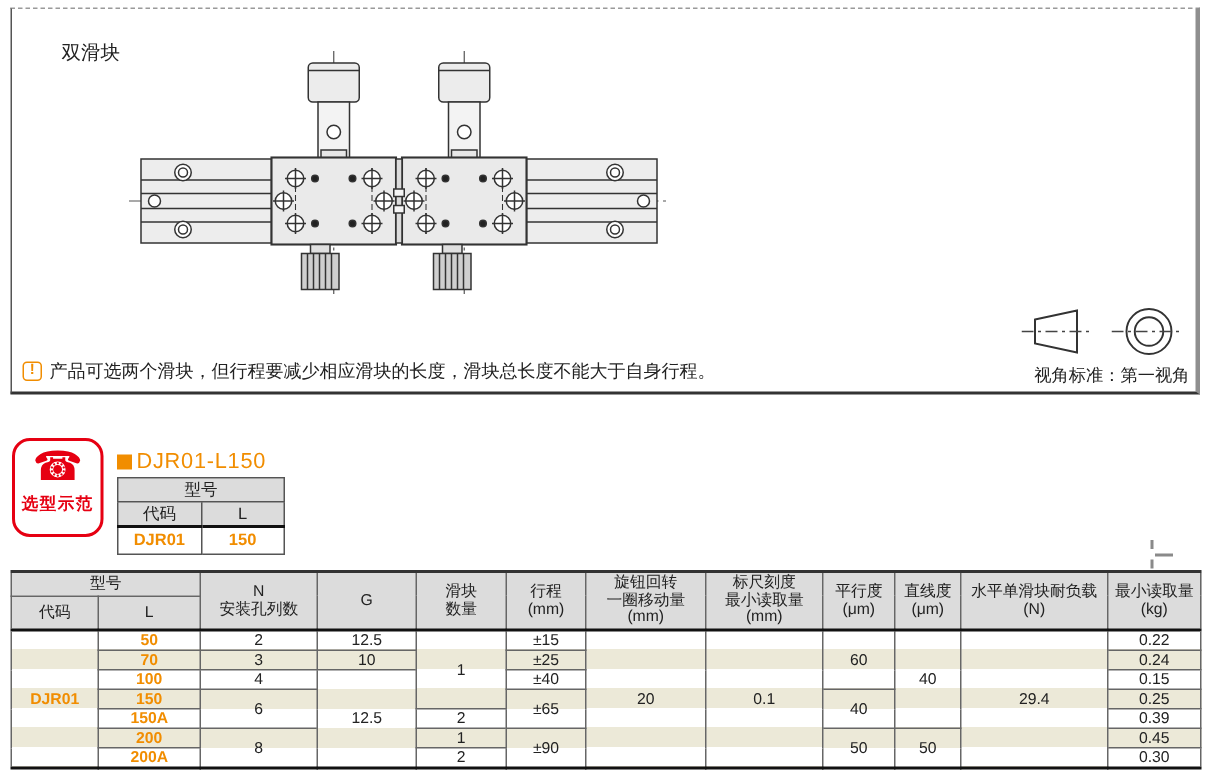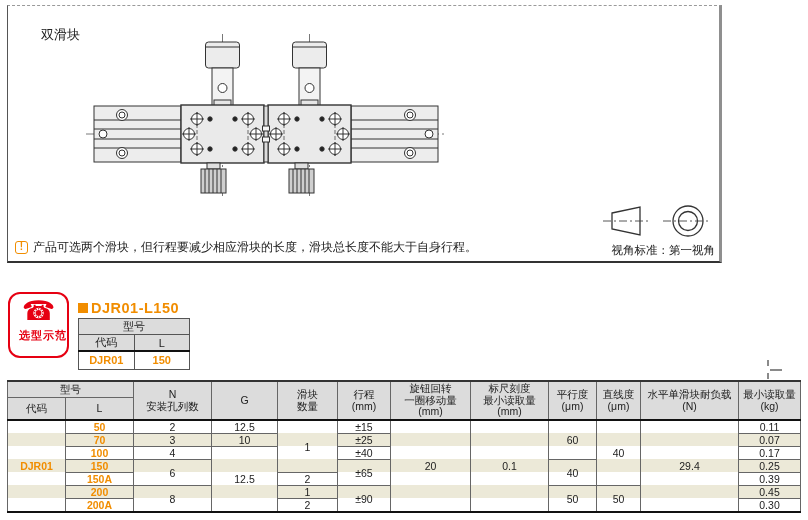--- a/index.html
+++ b/index.html
@@ -1,41 +1,41 @@
 <!DOCTYPE html>
 <html><head>
 <meta charset="utf-8">
 <style>
   * { margin:0; padding:0; box-sizing:border-box; }
   body { font-family:"Liberation Sans","DejaVu Sans",sans-serif; background:#fff; }
   #page { position:relative; width:808px; height:520px; background:#fff; overflow:hidden; }
 
   
-  .panel { position:absolute; left:7px; top:5px; width:715px; height:258px;
+  .panel { position:absolute; left:7px; top:5px; width:793px; height:258px;
            border-top:1px dashed #9a9a9a; border-left:1px solid #555;
            border-right:3px solid #8f8f8f; border-bottom:2px solid #333; }
   .panel-label { position:absolute; left:33px; top:20px; font-size:13px; color:#222; }
   .drawing { position:absolute; left:78px; top:28px; }
   .note { position:absolute; left:7px; bottom:5px; display:flex; align-items:center; gap:5px;
           font-size:12px; color:#222; white-space:nowrap; }
   .note-icon { display:inline-block; width:13px; height:13px; border:1.5px solid #f18d00;
                border-radius:3px; color:#f18d00; font-weight:bold; font-size:10px;
                line-height:10px; text-align:center; flex:0 0 auto; }
   .proj-icons { position:absolute; right:10px; bottom:20px; display:flex; align-items:center; gap:12px; }
   .proj-label { position:absolute; right:4px; bottom:3px; font-size:11.5px; color:#222; white-space:nowrap;text-align:center; }
 
   
   .badge { position:absolute; left:8px; top:292px; width:61px; height:66px;
            border:2.5px solid #e60012; border-radius:12px; background:#fff; text-align:center; }
   .badge-glyph { font-size:27px; line-height:34px; color:#e60012; }
-  .badge-label { font-size:11px; font-weight:bold; color:#e60012; letter-spacing:1px;text-align:right; }
+  .badge-label { font-size:11px; font-weight:bold; color:#e60012; letter-spacing:1px; }
 
   .sel-heading { position:absolute; left:78px; top:300px; display:flex; align-items:center; gap:3px; }
   .sel-bullet { width:10px; height:10px; background:#f18d00; }
-  .sel-title { font-size:14.5px; font-weight:bold; color:#f18d00; letter-spacing:0.5px; }
+  .sel-title { font-size:14.5px; font-weight:normal; color:#f18d00; letter-spacing:0.5px; }
 
   table.sel { position:absolute; left:78px; top:318px; width:112px; border-collapse:collapse;
               font-size:11px; color:#222; table-layout:fixed; }
   table.sel th, table.sel td { border:1px solid #555; text-align:center; padding:0; }
   table.sel th { background:#dcdcdc; font-weight:normal; height:15px; }
   table.sel td { height:18px; color:#f18d00; font-weight:bold; border-top:2px solid #111; }
 
   
   table.spec { position:absolute; left:7px; top:380px; width:793px; border-collapse:collapse;
                table-layout:fixed; font-size:10.5px; color:#222;
@@ -296,35 +296,35 @@
         <td class="orange">50</td>
         <td>2</td>
         <td>12.5</td>
         <td rowspan="4">1</td>
         <td>±15</td>
         <td rowspan="7">20</td>
         <td rowspan="7">0.1</td>
         <td rowspan="3">60</td>
         <td rowspan="5">40</td>
         <td rowspan="7">29.4</td>
-        <td>0.11</td>
+        <td>0.22</td>
       </tr>
       <tr>
         <td class="orange">70</td>
         <td>3</td>
         <td>10</td>
         <td>±25</td>
-        <td>0.07</td>
+        <td>0.24</td>
       </tr>
       <tr>
         <td class="orange">100</td>
         <td>4</td>
         <td rowspan="5">12.5</td>
         <td>±40</td>
-        <td>0.17</td>
+        <td>0.15</td>
       </tr>
       <tr>
         <td class="orange">150</td>
         <td rowspan="2">6</td>
         <td rowspan="2">±65</td>
         <td rowspan="2">40</td>
         <td>0.25</td>
       </tr>
       <tr>
         <td class="orange">150A</td>

